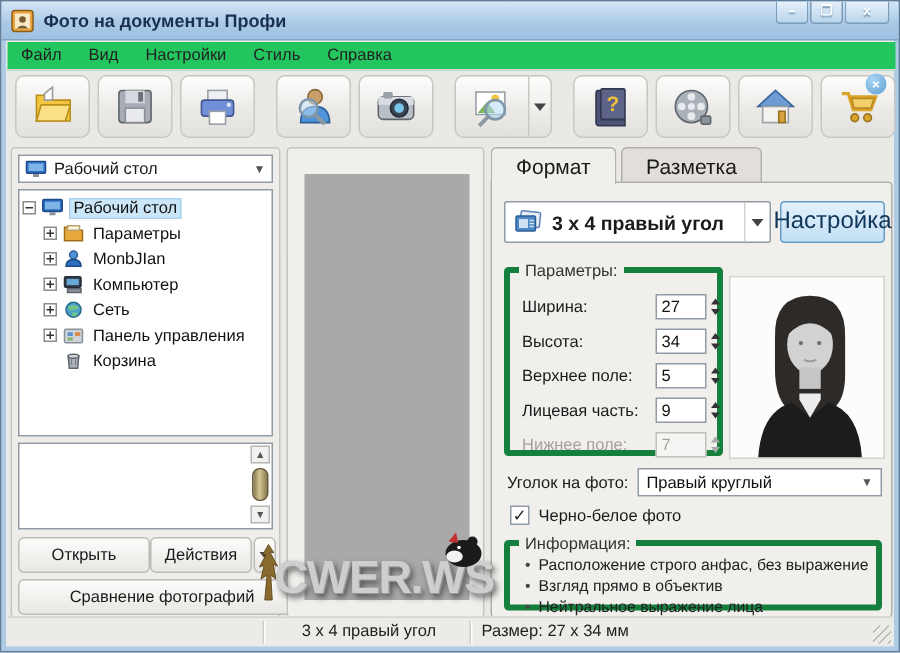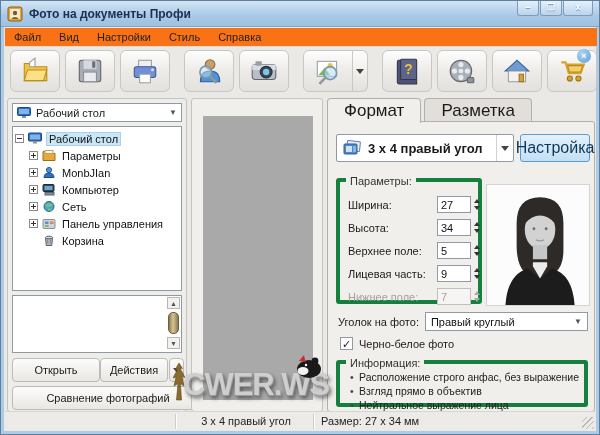--- a/index.html
+++ b/index.html
@@ -15,21 +15,21 @@
   .titlebar .title { font-size:12px; font-weight:bold; color:#1b2f52; }
   .win-controls { position:absolute; right:8px; top:0; display:flex; }
   .win-btn { width:22px; height:15px; margin-left:1px; border:1px solid #7c9cba; border-top:none;
     border-radius:0 0 3px 3px; background:linear-gradient(#e6f1fb,#b9d4ec);
     color:#fff; font-size:9px; font-weight:bold; text-align:center; line-height:13px;
     text-shadow:0 1px 1px #6f90ad; cursor:default; }
   .win-btn.close { width:30px; }
 
   
   .menubar { position:absolute; left:4px; top:27px; width:592px; height:19px;
-    background:#f97316; border-bottom:1px solid #dddbd7; display:flex; align-items:center; }
+    background:#22c55e; border-bottom:1px solid #dddbd7; display:flex; align-items:center; }
   .menu-item { font-size:11px; color:#222; padding:2px 9px; }
 
   
   .toolbar { position:absolute; left:4px; top:46px; width:592px; height:48px; display:flex; align-items:center; }
   .tb-btn { width:50px; height:42px; border:1px solid #c9c7c3; border-radius:6px;
     background:linear-gradient(#fdfdfc,#eceae7 55%,#e3e1dd);
     display:flex; align-items:center; justify-content:center; margin-left:5px; }
   .tb-btn svg { width:30px; height:30px; }
   .tb-group-gap { margin-left:14px; }
   .tb-drop { width:15px; height:42px; border:1px solid #c9c7c3; border-left:none; border-radius:0 6px 6px 0;
@@ -73,21 +73,21 @@
   .btn-open { left:4px; top:259px; width:88px; }
   .btn-actions { left:92px; top:259px; width:68px; }
   .btn-actions-drop { left:161px; top:259px; width:15px; }
   .btn-compare { left:4px; top:287px; width:192px; }
 
   .center-panel { position:absolute; left:190px; top:97px; width:132px; height:314px;
     background:#f1efec; border:1px solid #c6c4c0; border-radius:3px; }
   .canvas { position:absolute; left:11px; top:17px; width:110px; height:284px; background:#a9a9a9; }
 
   .right-panel-tabs { position:absolute; left:326px; top:97px; height:24px; display:flex; }
-  .tab { height:24px; padding:0 16px; font-size:17px; color:#1a1a1a; display:flex; align-items:center;
+  .tab { height:24px; padding:0 16px; font-size:14px; color:#1a1a1a; display:flex; align-items:center;
     border:1px solid #b2b0ac; border-bottom:none; border-radius:4px 4px 0 0; background:#e2dfdb; margin-right:3px; }
   .tab.active { background:#f1efec; height:25px; position:relative; z-index:2; font-weight:normal; }
   .right-panel { position:absolute; left:326px; top:120px; width:268px; height:291px;
     background:#f1efec; border:1px solid #b2b0ac; border-radius:0 3px 3px 3px; }
 
   .fmt-combo { position:absolute; left:8px; top:12px; width:178px; height:28px; background:#fff;
     border:1px solid #8f9aa5; border-radius:2px; display:flex; align-items:center; }
   .fmt-combo svg { width:20px; height:18px; margin:0 6px 0 5px; }
   .fmt-text { font-size:13px; font-weight:bold; color:#1a1a1a; }
   .fmt-sep { width:1px; height:26px; background:#d4d2ce; margin-left:auto; }

